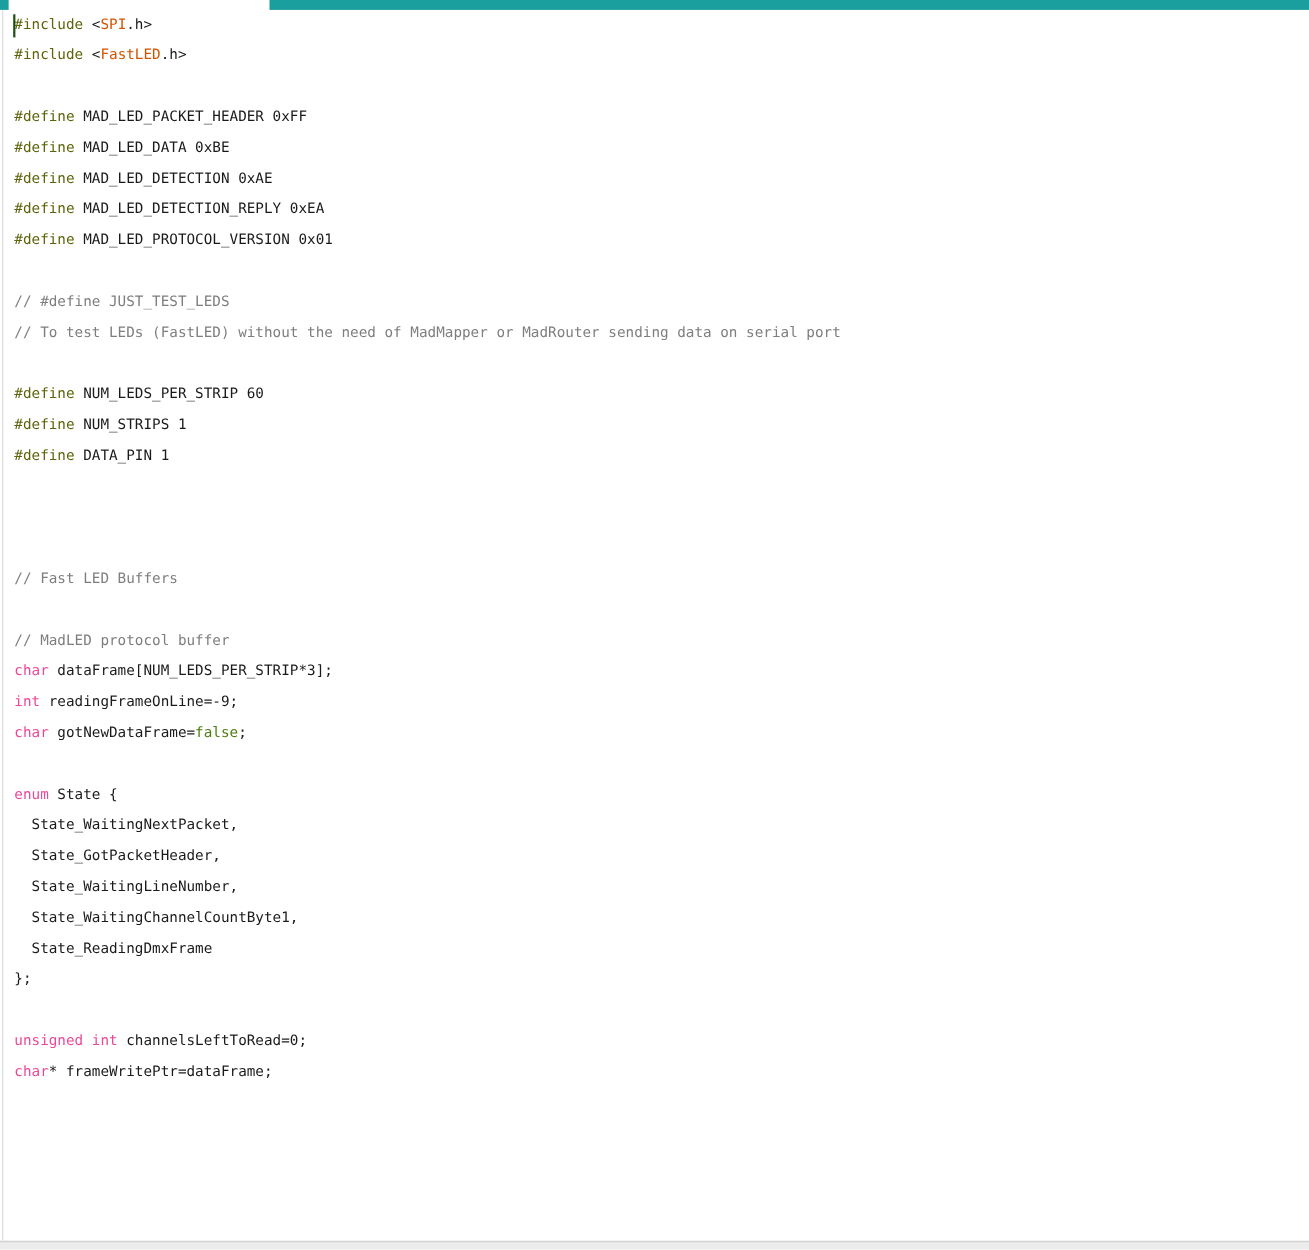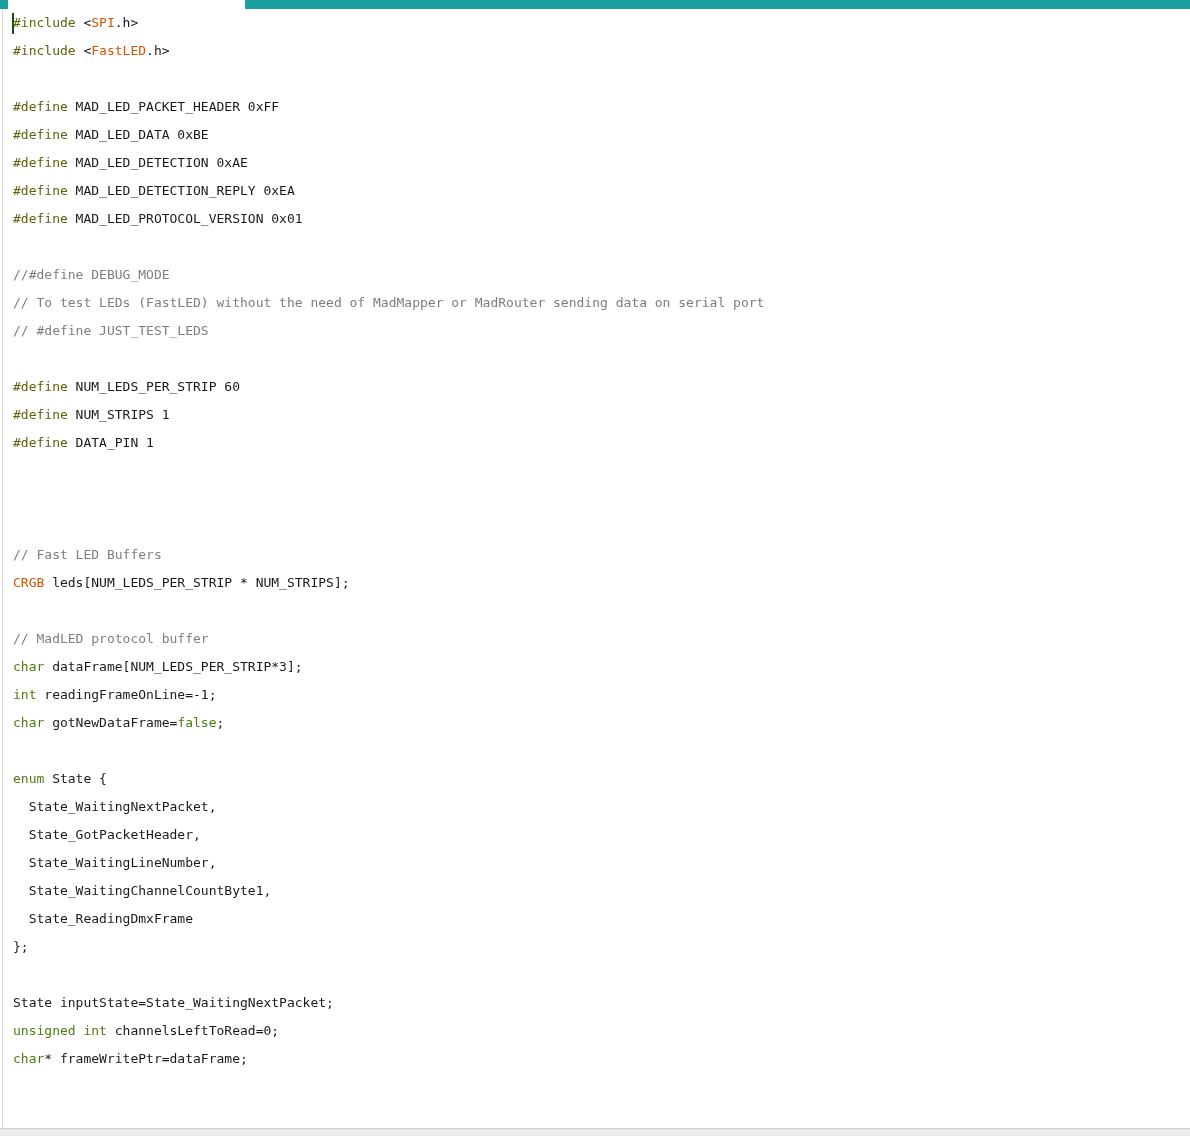--- a/index.html
+++ b/index.html
@@ -120,21 +120,21 @@
   }
   #console-divider .grip {
     position: absolute;
     left: 0;
     top: 0;
     width: 1190px;
     height: 1px;
     background: #e4e4e4;
   }
 </style>
-<style>.tok-pp{color:#5c6309}.tok-lib{color:#d35400}.tok-kw{color:#4d7c0f}.tok-lit{color:#4d7c0f}.tok-cmt{color:#7e7e7e}.tok-txt{color:#1a1a1a}#gutter-rule{background:#d9d9d9}#text-caret{background:#1f4d12}</style></head>
+<style>.tok-pp{color:#5c6309}.tok-lib{color:#d35400}.tok-kw{color:#ec4899}.tok-lit{color:#4d7c0f}.tok-cmt{color:#7e7e7e}.tok-txt{color:#1a1a1a}#gutter-rule{background:#d9d9d9}#text-caret{background:#1f4d12}</style></head>
 <body style="background: rgb(255, 255, 255);">
 
 <div id="app-window">
 
   <div id="tab-strip">
     <div class="strip-edge" style="background: rgb(26, 158, 158);"></div>
     <div class="tab-active"></div>
     <div class="strip-rest" style="background: rgb(26, 158, 158);"></div>
   </div>
 
@@ -143,47 +143,44 @@
     <div id="code-surface">
         <div class="code-line"><span class="tok-pp">#include </span><span class="tok-txt">&lt;</span><span class="tok-lib">SPI</span><span class="tok-txt">.h&gt;</span></div>
         <div class="code-line"><span class="tok-pp">#include </span><span class="tok-txt">&lt;</span><span class="tok-lib">FastLED</span><span class="tok-txt">.h&gt;</span></div>
         <div class="code-line blank">&nbsp;</div>
         <div class="code-line"><span class="tok-pp">#define</span><span class="tok-txt"> MAD_LED_PACKET_HEADER 0xFF</span></div>
         <div class="code-line"><span class="tok-pp">#define</span><span class="tok-txt"> MAD_LED_DATA 0xBE</span></div>
         <div class="code-line"><span class="tok-pp">#define</span><span class="tok-txt"> MAD_LED_DETECTION 0xAE</span></div>
         <div class="code-line"><span class="tok-pp">#define</span><span class="tok-txt"> MAD_LED_DETECTION_REPLY 0xEA</span></div>
         <div class="code-line"><span class="tok-pp">#define</span><span class="tok-txt"> MAD_LED_PROTOCOL_VERSION 0x01</span></div>
         <div class="code-line blank">&nbsp;</div>
-        <div class="code-line"><span class="tok-cmt">//#define DEBUG_MODE</span></div>
+        <div class="code-line"><span class="tok-cmt">// #define JUST_TEST_LEDS</span></div>
         <div class="code-line"><span class="tok-cmt">// To test LEDs (FastLED) without the need of MadMapper or MadRouter sending data on serial port</span></div>
-        <div class="code-line"><span class="tok-cmt">// #define JUST_TEST_LEDS</span></div>
         <div class="code-line blank">&nbsp;</div>
         <div class="code-line"><span class="tok-pp">#define</span><span class="tok-txt"> NUM_LEDS_PER_STRIP 60</span></div>
         <div class="code-line"><span class="tok-pp">#define</span><span class="tok-txt"> NUM_STRIPS 1</span></div>
         <div class="code-line"><span class="tok-pp">#define</span><span class="tok-txt"> DATA_PIN 1</span></div>
         <div class="code-line blank">&nbsp;</div>
         <div class="code-line blank">&nbsp;</div>
         <div class="code-line blank">&nbsp;</div>
         <div class="code-line"><span class="tok-cmt">// Fast LED Buffers</span></div>
-        <div class="code-line"><span class="tok-lib">CRGB</span><span class="tok-txt"> leds[NUM_LEDS_PER_STRIP * NUM_STRIPS];</span></div>
         <div class="code-line blank">&nbsp;</div>
         <div class="code-line"><span class="tok-cmt">// MadLED protocol buffer</span></div>
         <div class="code-line"><span class="tok-kw">char</span><span class="tok-txt"> dataFrame[NUM_LEDS_PER_STRIP*3];</span></div>
-        <div class="code-line"><span class="tok-kw">int</span><span class="tok-txt"> readingFrameOnLine=-1;</span></div>
+        <div class="code-line"><span class="tok-kw">int</span><span class="tok-txt"> readingFrameOnLine=-9;</span></div>
         <div class="code-line"><span class="tok-kw">char</span><span class="tok-txt"> gotNewDataFrame=</span><span class="tok-lit">false</span><span class="tok-txt">;</span></div>
         <div class="code-line blank">&nbsp;</div>
         <div class="code-line"><span class="tok-kw">enum</span><span class="tok-txt"> State {</span></div>
         <div class="code-line"><span class="tok-txt">  State_WaitingNextPacket,</span></div>
         <div class="code-line"><span class="tok-txt">  State_GotPacketHeader,</span></div>
         <div class="code-line"><span class="tok-txt">  State_WaitingLineNumber,</span></div>
         <div class="code-line"><span class="tok-txt">  State_WaitingChannelCountByte1,</span></div>
         <div class="code-line"><span class="tok-txt">  State_ReadingDmxFrame</span></div>
         <div class="code-line"><span class="tok-txt">};</span></div>
         <div class="code-line blank">&nbsp;</div>
-        <div class="code-line"><span class="tok-txt">State inputState=State_WaitingNextPacket;</span></div>
         <div class="code-line"><span class="tok-kw">unsigned int</span><span class="tok-txt"> channelsLeftToRead=0;</span></div>
         <div class="code-line"><span class="tok-kw">char</span><span class="tok-txt">* frameWritePtr=dataFrame;</span></div>
         <div class="code-line blank">&nbsp;</div>
       </div>
     <div id="text-caret" style="top: 4px;"></div>
   </div>
 
   <div id="console-divider">
     <div class="grip"></div>
   </div>

